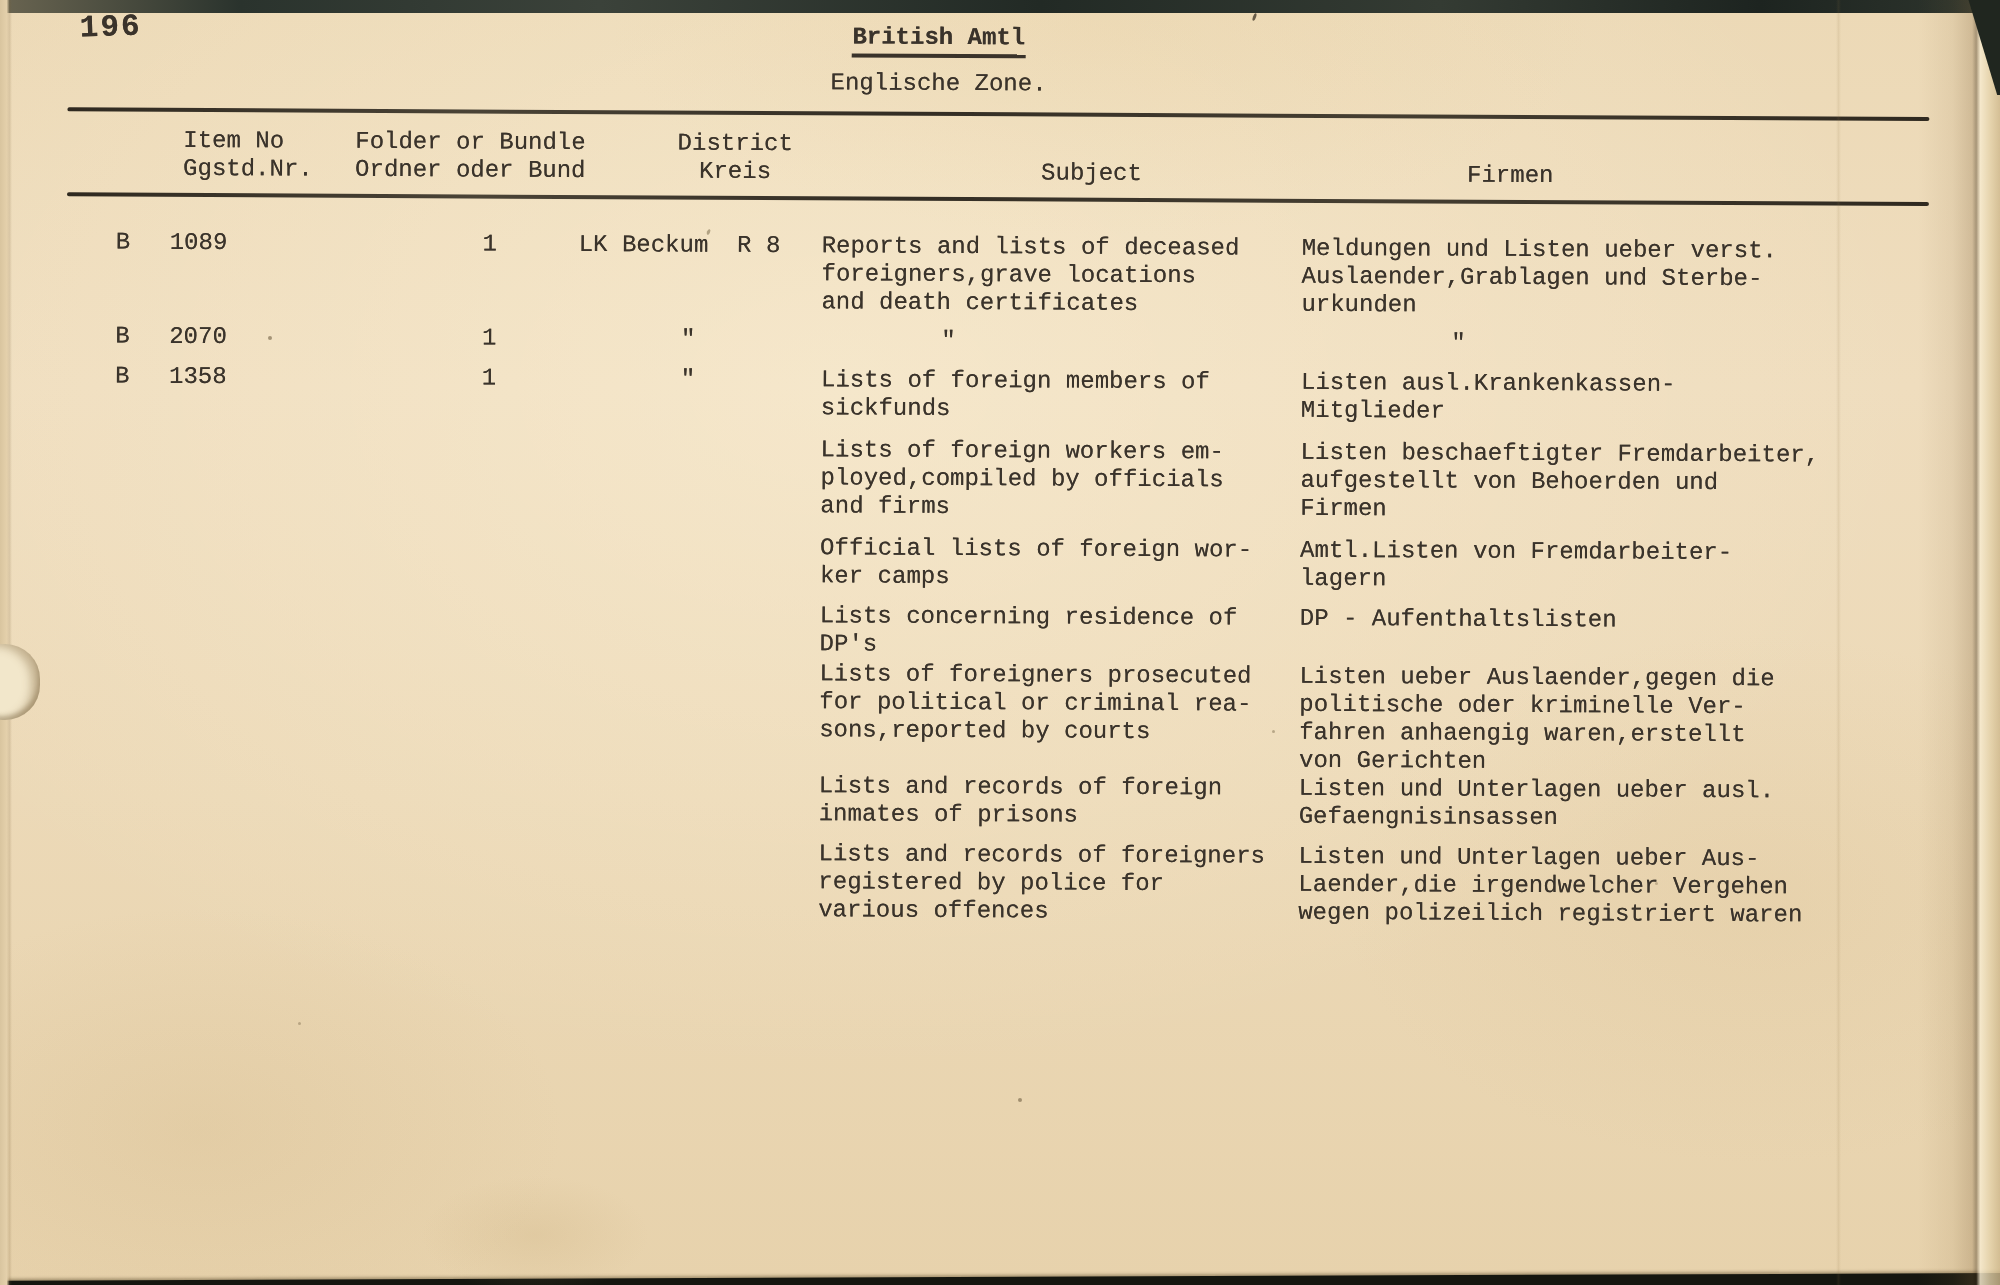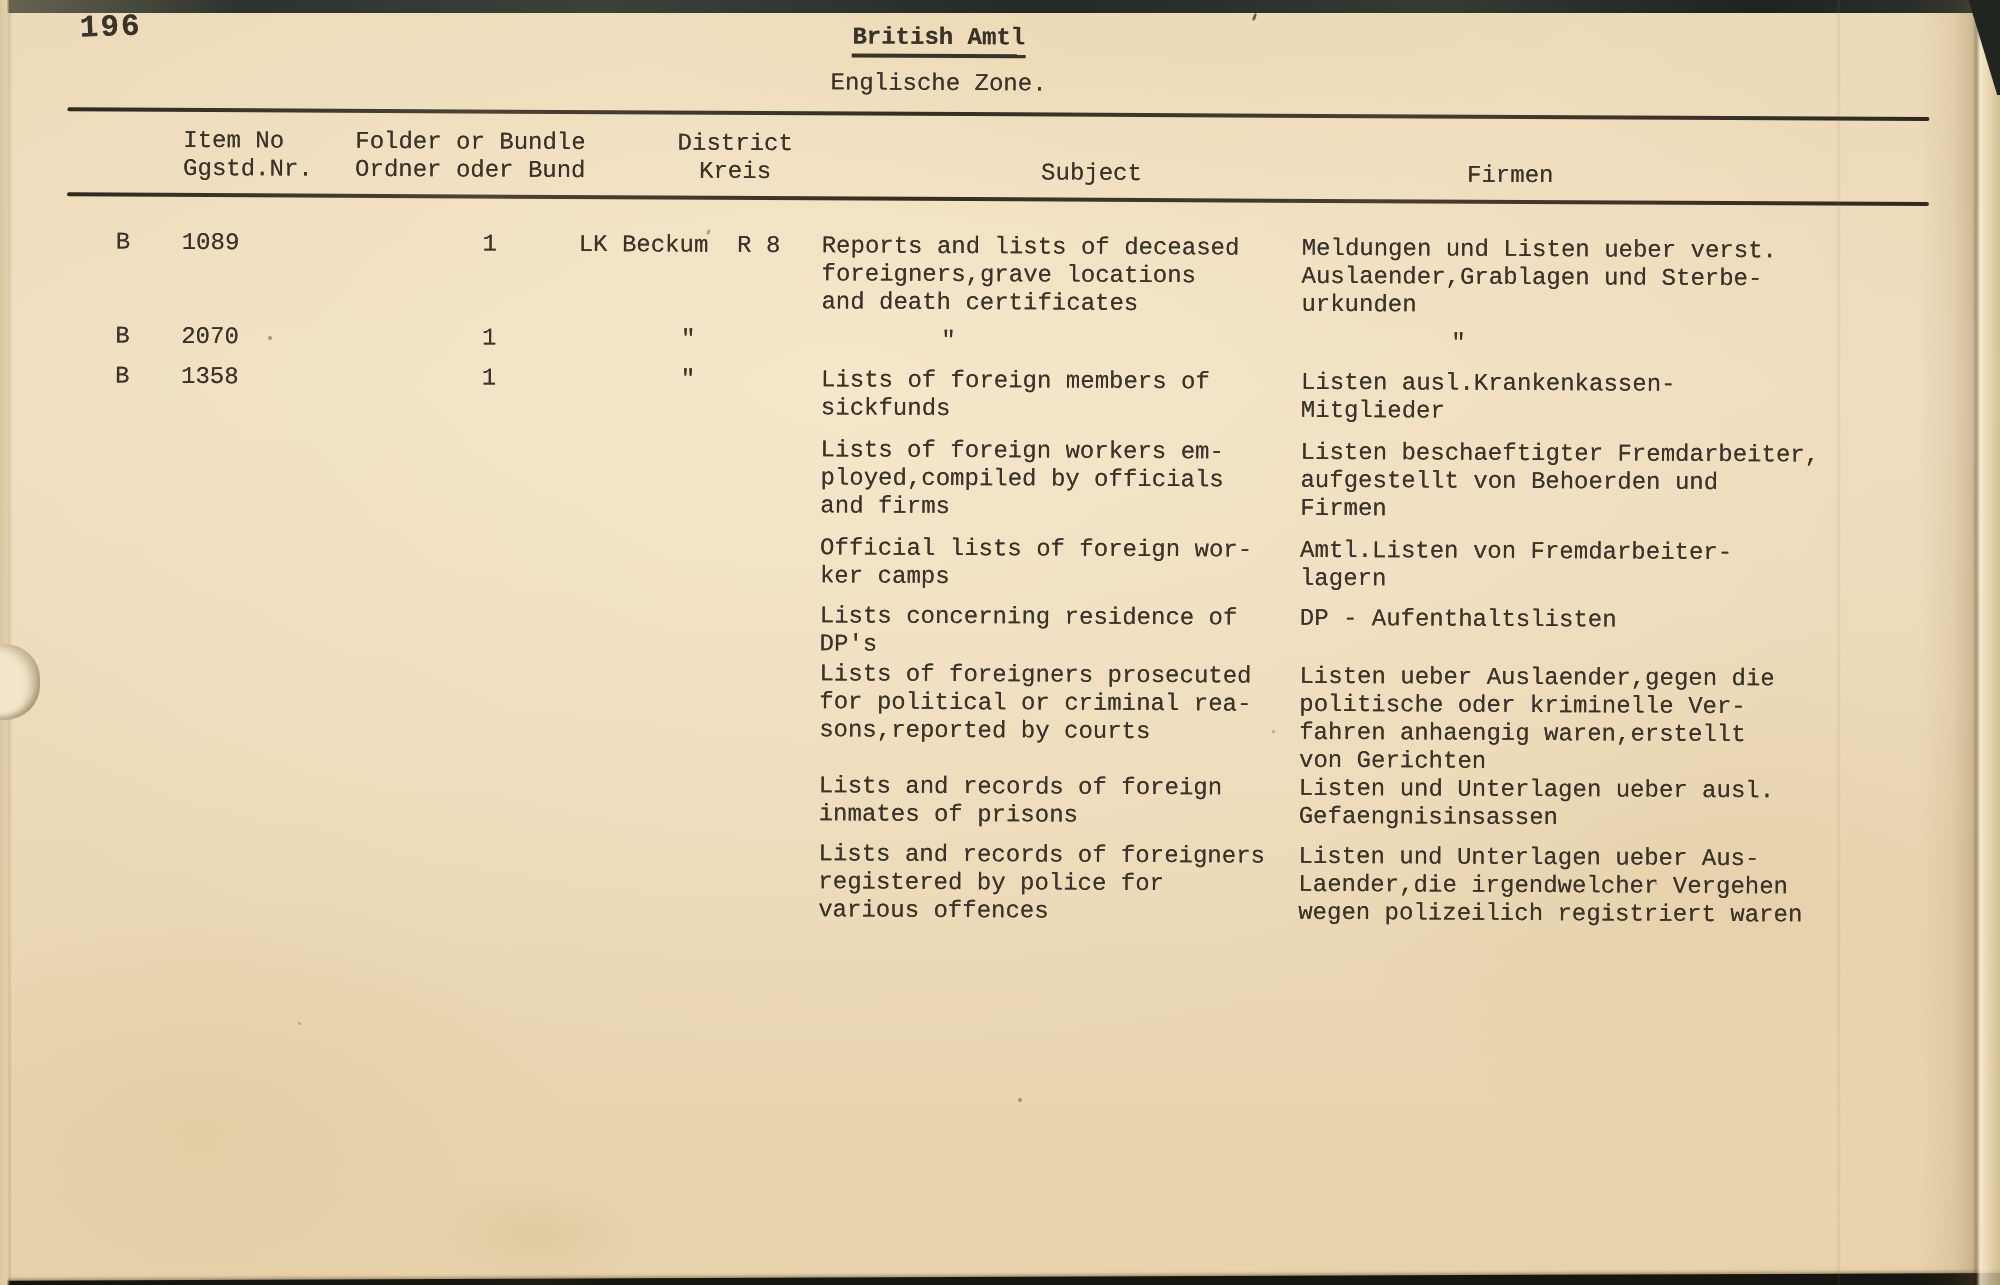--- a/index.html
+++ b/index.html
@@ -61,21 +61,21 @@
   .head-district{left:640px;top:126px;width:192px;text-align:center;}
   .head-subject{left:1042px;top:154px;}
   .head-betreff{left:1468px;top:154px;}
 
   .rows{position:absolute;left:0;top:228px;width:2000px;}
   .row{position:relative;}
   .row-0{height:84px;margin-bottom:10px;}
   .row-1{height:28px;margin-bottom:12px;}
   .cell{position:absolute;top:0;white-space:pre-wrap;}
   .c-letter{left:117px;}
-  .c-number{left:183px;}
+  .c-number{left:171px;}
   .c-folder{left:420px;width:142px;text-align:center;}
   .c-district{left:565px;width:250px;}
   .c-district.r1{padding-left:15px;}
   .c-district.center{text-align:center;}
   .entries{position:absolute;left:823px;top:0;width:1160px;}
   .entry{display:flex;}
   .e-subject{width:480px;flex:none;white-space:pre-wrap;}
   .e-betreff{width:660px;flex:none;white-space:pre-wrap;}
   .ditto-s{padding-left:120px;}
   .ditto-b{padding-left:150px;}

